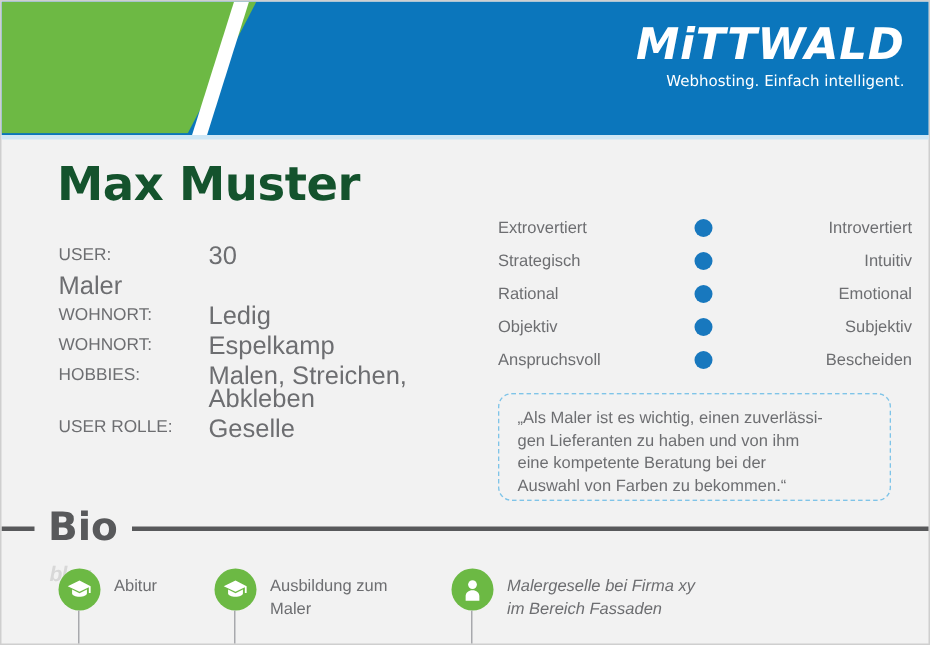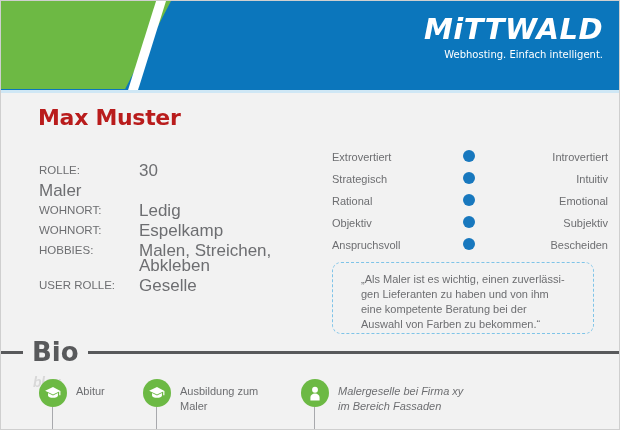--- a/index.html
+++ b/index.html
@@ -82,23 +82,23 @@
     margin-top: 6px;
     line-height: 1;
     font-family: "DejaVu Sans", sans-serif;
   }
 
   
   #person-name {
     position: absolute;
     left: 37px;
     top: 104px;
-    font-size: 22px;
+    font-size: 31px;
     font-weight: bold;
-    color: #b91c1c;
+    color: #14532d;
     letter-spacing: -0.3px;
     font-family: "DejaVu Sans", sans-serif;
     text-align: center;
   }
 
   
   #attributes {
     position: absolute;
     left: 38px;
     top: 162px;
@@ -127,21 +127,21 @@
 
   
   #traits {
     position: absolute;
     left: 331px;
     top: 140px;
     width: 272px;
   }
   .trait-row {
     display: flex;
-    align-items: flex-end;
+    align-items: center;
     height: 22px;
     gap: 44px;
   }
   .trait-left {
     width: 84px;
     flex: 0 0 84px;
     font-size: 11px;
     color: #6d6e71;
     text-align: left;
   }
@@ -188,21 +188,21 @@
   
   #quote-box {
     position: absolute;
     left: 331px;
     top: 261px;
     width: 262px;
     height: 72px;
     box-sizing: border-box;
     border: 1px dashed #7fc4e8;
     border-radius: 9px;
-    padding: 9px 28px;
+    padding: 9px 12px;
   }
   #quote-text {
     font-size: 11px;
     line-height: 15px;
     color: #6d6e71;
     white-space: pre-line;
   }
 
   
   #bio-section {
@@ -300,21 +300,21 @@
       <div id="logo-word">MiTTWALD</div>
       <div id="logo-tagline">Webhosting. Einfach intelligent.</div>
     </div>
   </div>
   <div class="hdr-underline"></div>
 
   <div id="person-name">Max Muster</div>
 
   <div id="attributes">
       <div class="attr-row">
-        <div class="attr-label">ROLLE:</div>
+        <div class="attr-label">USER:</div>
         <div class="attr-value">30</div>
       </div>
       <div class="attr-row">
         <div class="attr-value">Maler</div>
       </div>
       <div class="attr-row">
         <div class="attr-label">WOHNORT:</div>
         <div class="attr-value">Ledig</div>
       </div>
       <div class="attr-row">

